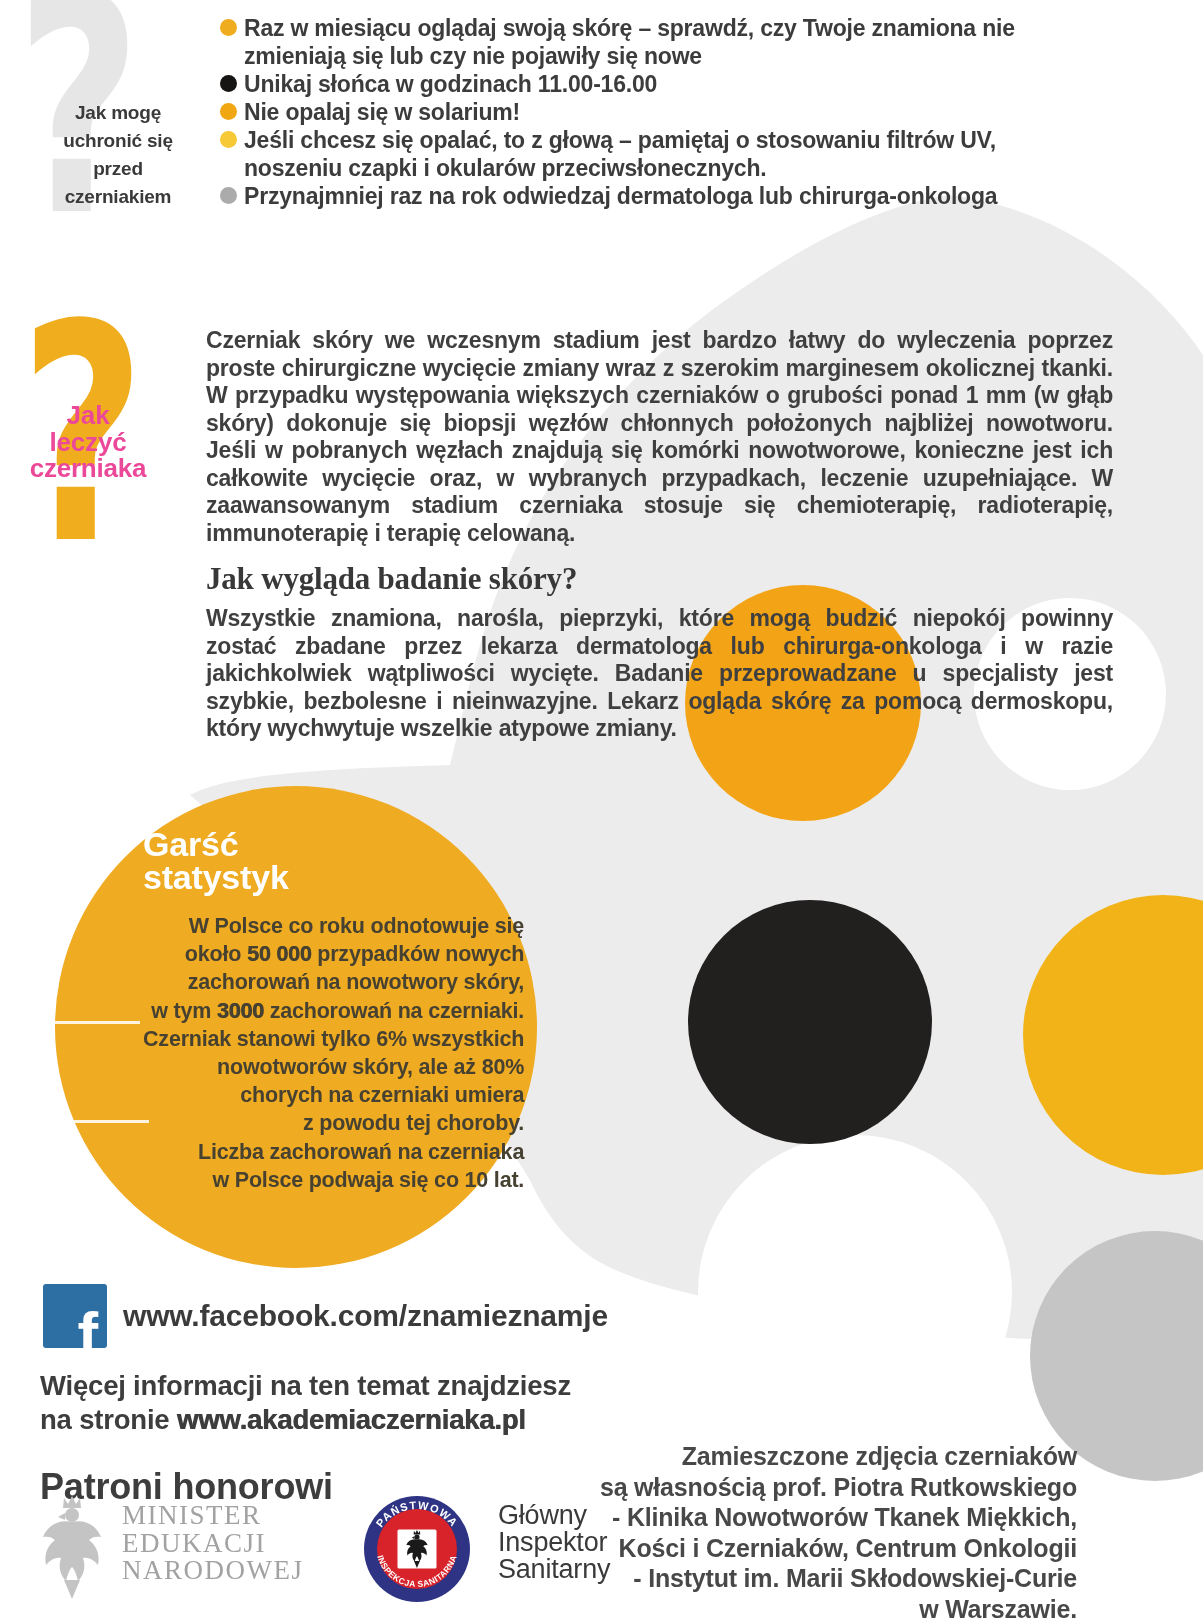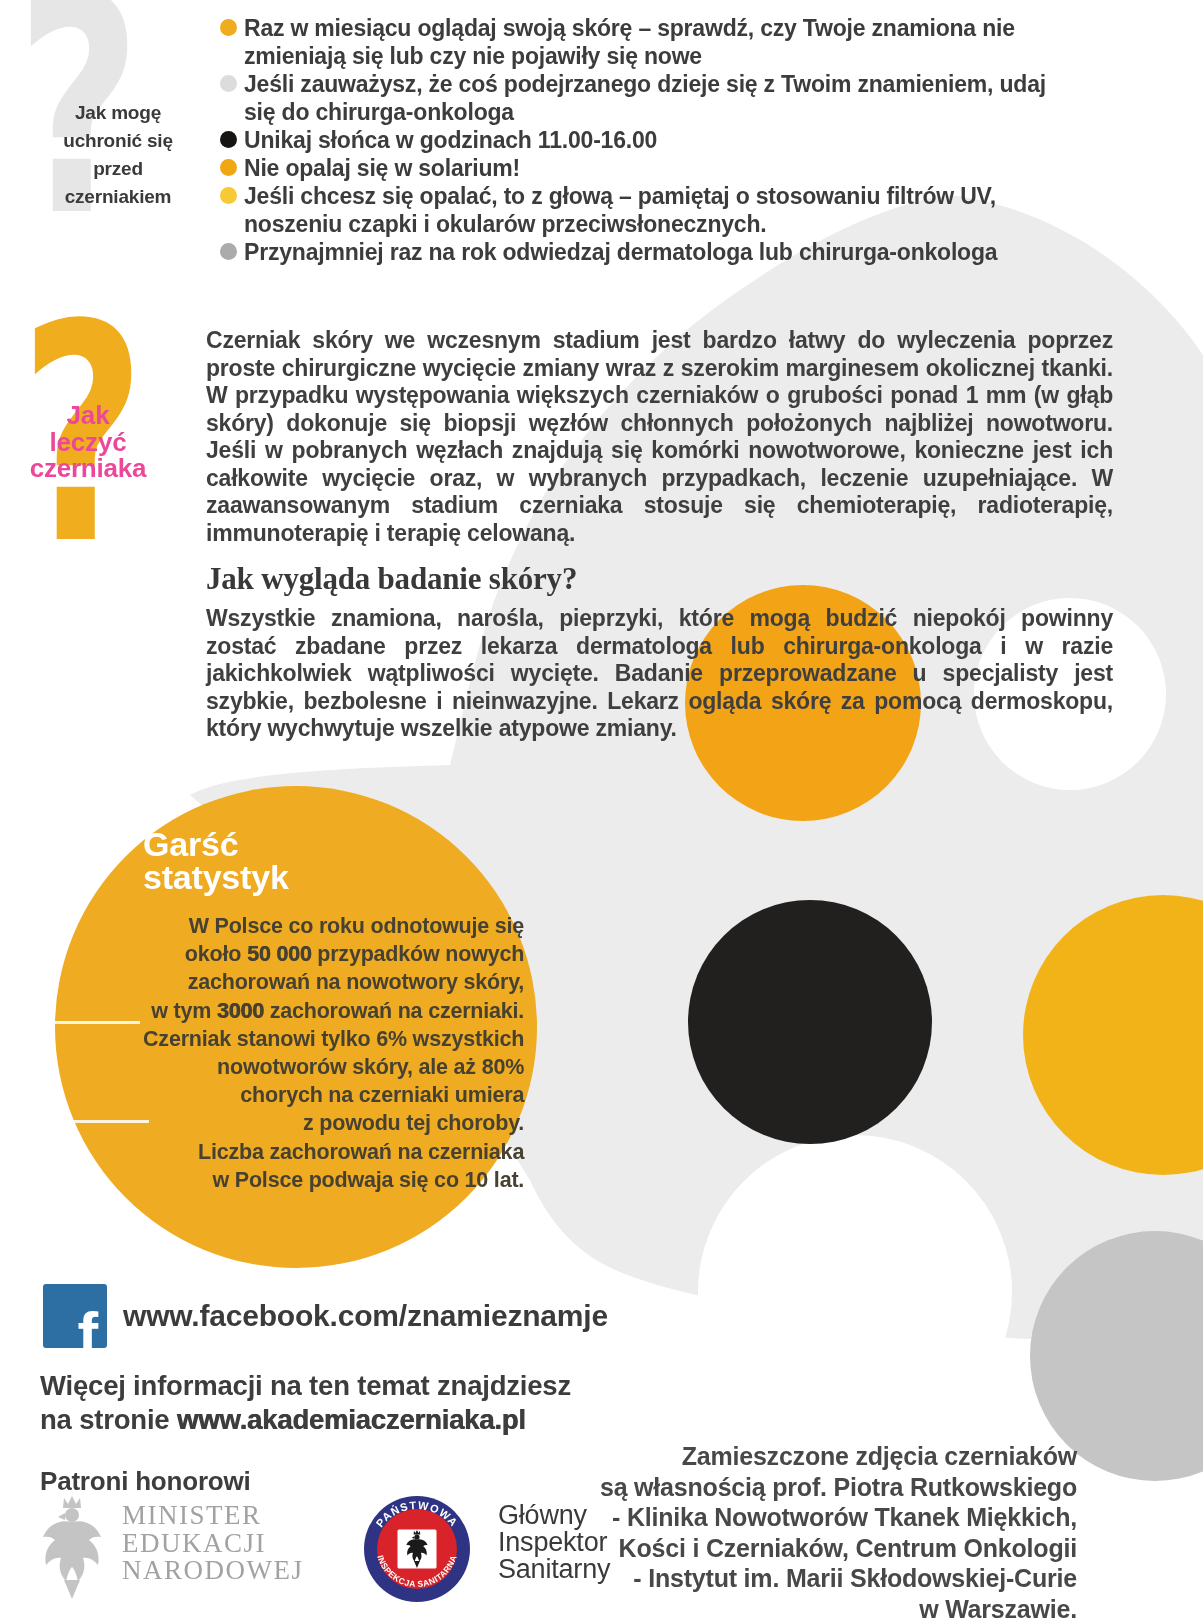--- a/index.html
+++ b/index.html
@@ -60,21 +60,21 @@
     position:absolute;right:9px;bottom:-17px;color:#fff;
     font-weight:700;font-size:62px;line-height:1;font-family:"Liberation Sans",sans-serif;
   }
   .fb-url{font-weight:700;font-size:30px;color:#3b3b3b;}
 
   .more-info{position:absolute;z-index:3;left:40px;top:1369px;
     font-weight:700;font-size:27.5px;line-height:34px;color:#3d3d3d;}
   .site{text-shadow:.6px 0 0 currentColor;}
 
   .patrons-label{position:absolute;z-index:3;left:40px;top:1466px;
-    font-weight:700;font-size:26px;color:#3d3d3d;}
+    font-weight:700;font-size:36px;color:#3d3d3d;}
   .men-logo{position:absolute;z-index:3;left:36px;top:1494px;}
   .men-text{position:absolute;z-index:3;left:122px;top:1502px;
     font-family:"Liberation Serif","DejaVu Serif",serif;font-weight:400;
     font-size:27px;line-height:27.5px;letter-spacing:1.5px;color:#a2a2a2;}
   .badge{position:absolute;z-index:3;left:362px;top:1494px;}
   .badge text{font-family:"Liberation Sans",sans-serif;font-weight:700;fill:#fff;}
   .gis-text{position:absolute;z-index:3;left:498px;top:1502px;
     font-weight:400;font-size:27px;line-height:27px;color:#3a3a3a;}
 
   .credits{position:absolute;z-index:3;left:540px;top:1441px;width:537px;
@@ -128,24 +128,20 @@
     <div>przed</div>
     <div>czerniakiem</div>
   </div>
 
   <div class="bullets">
     <div class="bullet">
       <span class="dot" style="background-color: rgb(239, 172, 30);"></span>
       <span>Raz w miesiącu oglądaj swoją skórę – sprawdź, czy Twoje znamiona nie zmieniają się lub czy nie pojawiły się nowe</span>
     </div>
     <div class="bullet">
-      <span class="dot" style="background-color: rgb(220, 220, 220);"></span>
-      <span>Jeśli zauważysz, że coś podejrzanego dzieje się z Twoim znamieniem, udaj się do chirurga-onkologa</span>
-    </div>
-    <div class="bullet">
       <span class="dot" style="background-color: rgb(23, 21, 19);"></span>
       <span>Unikaj słońca w godzinach 11.00-16.00</span>
     </div>
     <div class="bullet">
       <span class="dot" style="background-color: rgb(240, 167, 18);"></span>
       <span>Nie opalaj się w solarium!</span>
     </div>
     <div class="bullet">
       <span class="dot" style="background-color: rgb(247, 201, 55);"></span>
       <span>Jeśli chcesz się opalać, to z głową – pamiętaj o stosowaniu filtrów UV,  noszeniu czapki i okularów przeciwsłonecznych.</span>

